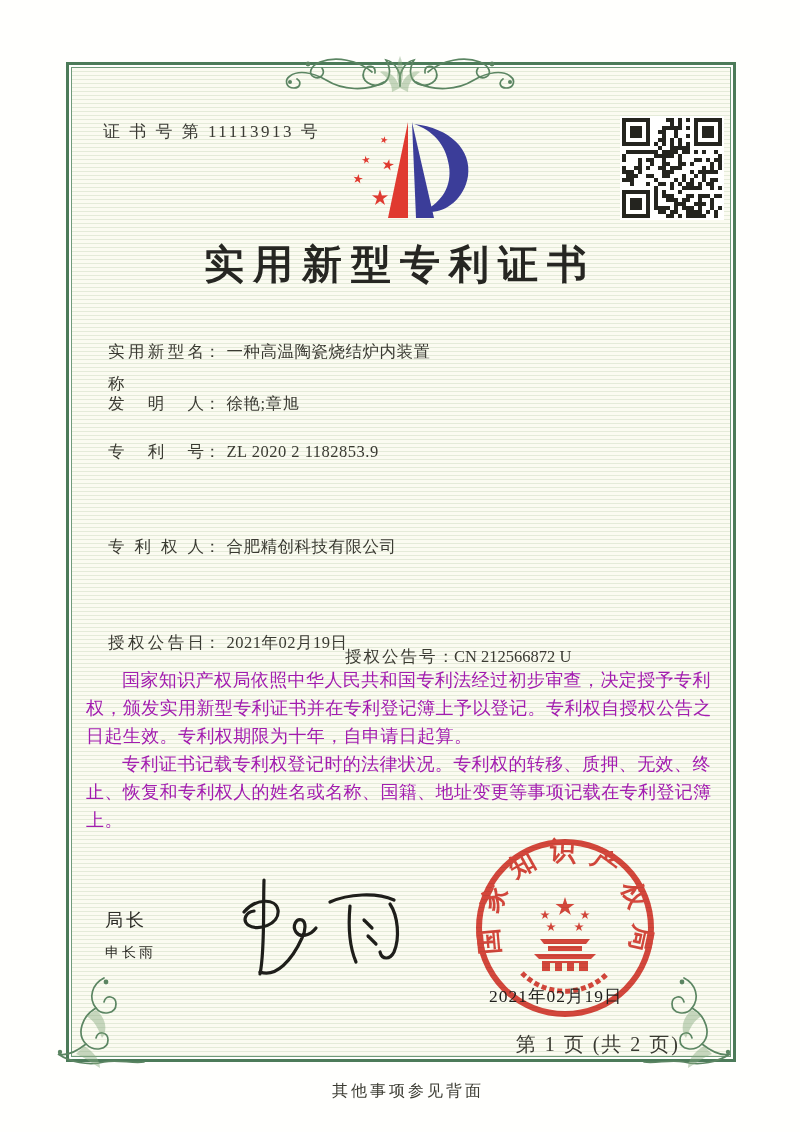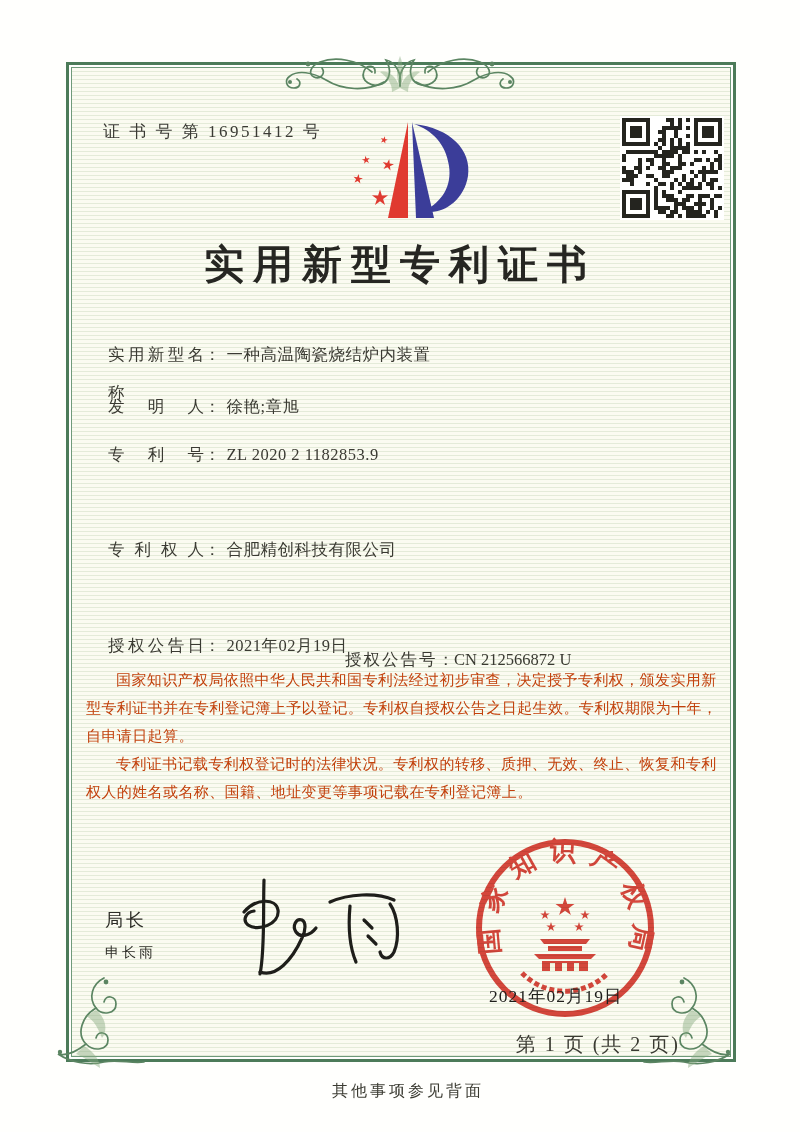--- a/index.html
+++ b/index.html
@@ -23,29 +23,29 @@
            repeating-linear-gradient(0deg, rgba(175,198,160,0.30) 0px, rgba(175,198,160,0.30) 1px, rgba(0,0,0,0) 1px, rgba(0,0,0,0) 4px),
            #fbfbf1;}
 
   .abs{position:absolute;}
 
   .cert-no{left:103px;top:120px;font-size:17px;letter-spacing:2.5px;color:#3a3a34;}
 
   .title{left:0;top:237px;width:800px;text-align:center;font-size:40px;font-weight:600;
          letter-spacing:9px;color:#262622;border-radius:25px;}
 
-  .field-row{left:108px;width:580px;font-size:16.5px;line-height:38px;color:#3a3a32;}
+  .field-row{left:108px;width:580px;font-size:16.5px;line-height:32px;color:#3a3a32;}
   .f-label{display:inline-block;width:96px;text-align:justify;text-align-last:justify;vertical-align:top;}
   .f-colon{display:inline-block;vertical-align:top;}
   .f-value{display:inline-block;margin-left:6px;width:446px;vertical-align:top;letter-spacing:0.5px;}
   .grant-pair{position:absolute;left:237px;top:14px;white-space:nowrap;}
   .grant-pair .f-label2{letter-spacing:2px;}
 
-  .paras{left:86px;top:666px;width:634px;font-size:15px;line-height:28px;
-         color:#c2410c;letter-spacing:0.4px;}
+  .paras{left:86px;top:666px;width:634px;font-size:18px;line-height:28px;
+         color:#a21caf;letter-spacing:0.4px;}
   .paras p{text-indent:2em;}
 
   .director-title{left:105px;top:908px;font-size:18px;letter-spacing:3px;color:#2c2c26;}
   .director-name{left:105px;top:944px;font-size:14px;letter-spacing:3px;color:#2c2c26;}
 
   .sig{left:218px;top:872px;width:210px;height:110px;}
   .sig path{stroke:#1e1e1a;stroke-width:3.2;fill:none;stroke-linecap:round;stroke-linejoin:round;}
 
   .seal{left:470px;top:833px;width:190px;height:190px;mix-blend-mode:multiply;opacity:0.92;}
   .seal .red{fill:var(--seal-red);}
@@ -107,21 +107,21 @@
   <svg class="abs ornament orn-br" viewBox="0 0 104 100">
     <path d="M56,6 C44,12 40,26 48,36 C54,44 68,42 68,32 C68,24 58,22 56,30"></path>
     <path d="M48,36 C34,44 28,62 38,72 C46,80 60,78 60,68 C60,60 50,58 48,66"></path>
     <path d="M38,72 C28,80 18,84 10,82 C22,90 40,94 56,90 C70,87 84,92 96,90"></path>
     <path class="fillleaf" d="M48,38 C58,46 60,58 54,66 C50,56 46,48 38,44 Z"></path>
     <path class="fillleaf" d="M36,74 C46,80 52,88 52,96 C42,90 34,84 28,82 Z"></path>
     <circle cx="58" cy="10" r="2.4" fill="#5b8562" stroke="none"></circle>
     <circle cx="12" cy="80" r="2.2" fill="#5b8562" stroke="none"></circle>
   </svg>
 
-  <div class="abs cert-no">证 书 号 第 16951412 号</div>
+  <div class="abs cert-no">证 书 号 第 11113913 号</div>
 
   <svg class="abs logo" viewBox="0 0 160 122">
     <defs>
       <path id="star" d="M0,-10 L2.23,-3.07 L9.51,-3.09 L3.61,1.17 L5.88,8.09 L0,3.8 L-5.88,8.09 L-3.61,1.17 L-9.51,-3.09 L-2.23,-3.07 Z"></path>
     </defs>
     <path d="M84,12 C120,16 142,38 138,64 C134,90 110,104 94,99 C112,90 122,74 119,54 C116,32 102,18 84,12 Z" fill="var(--logo-blue)"></path>
     <path d="M78,10 L58,106 L78,106 Z" fill="var(--logo-red)"></path>
     <path d="M82,10 L86,106 L104,106 Z" fill="var(--logo-blue)"></path>
     <g fill="var(--logo-red)">
       <use href="#star" transform="translate(50,86) scale(0.85)"></use>

